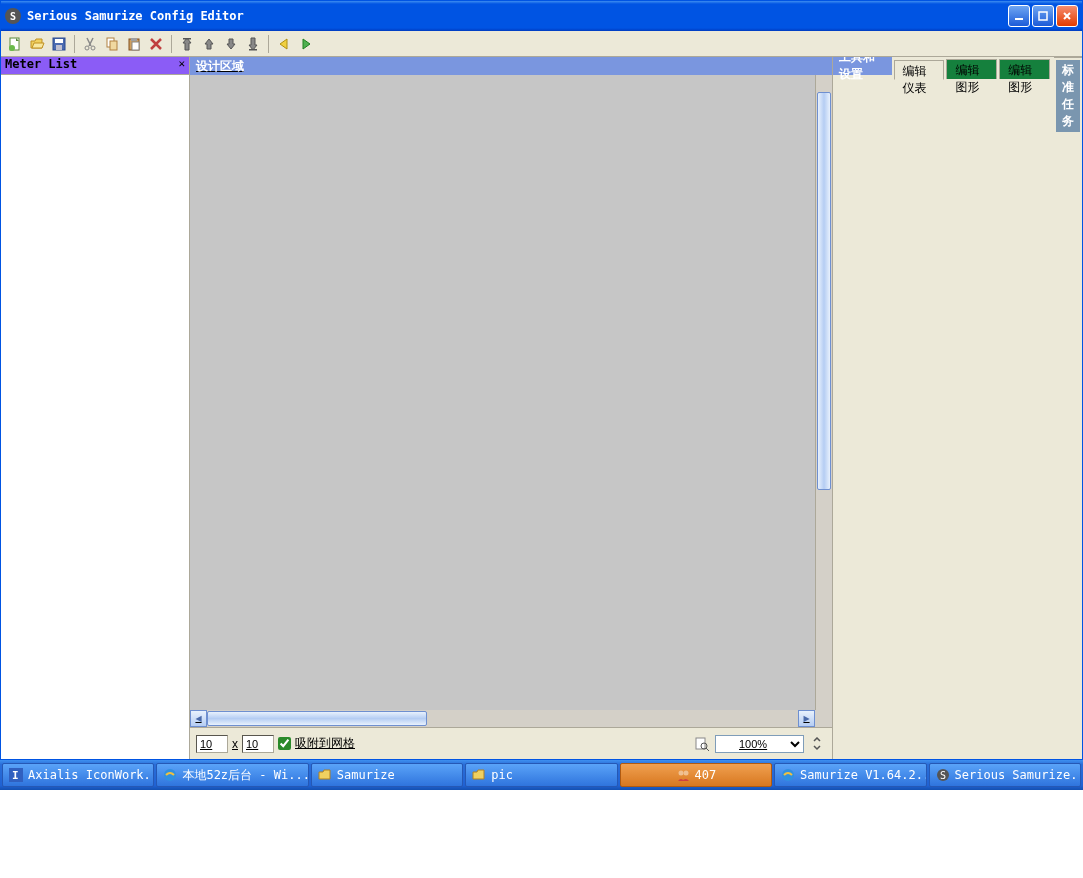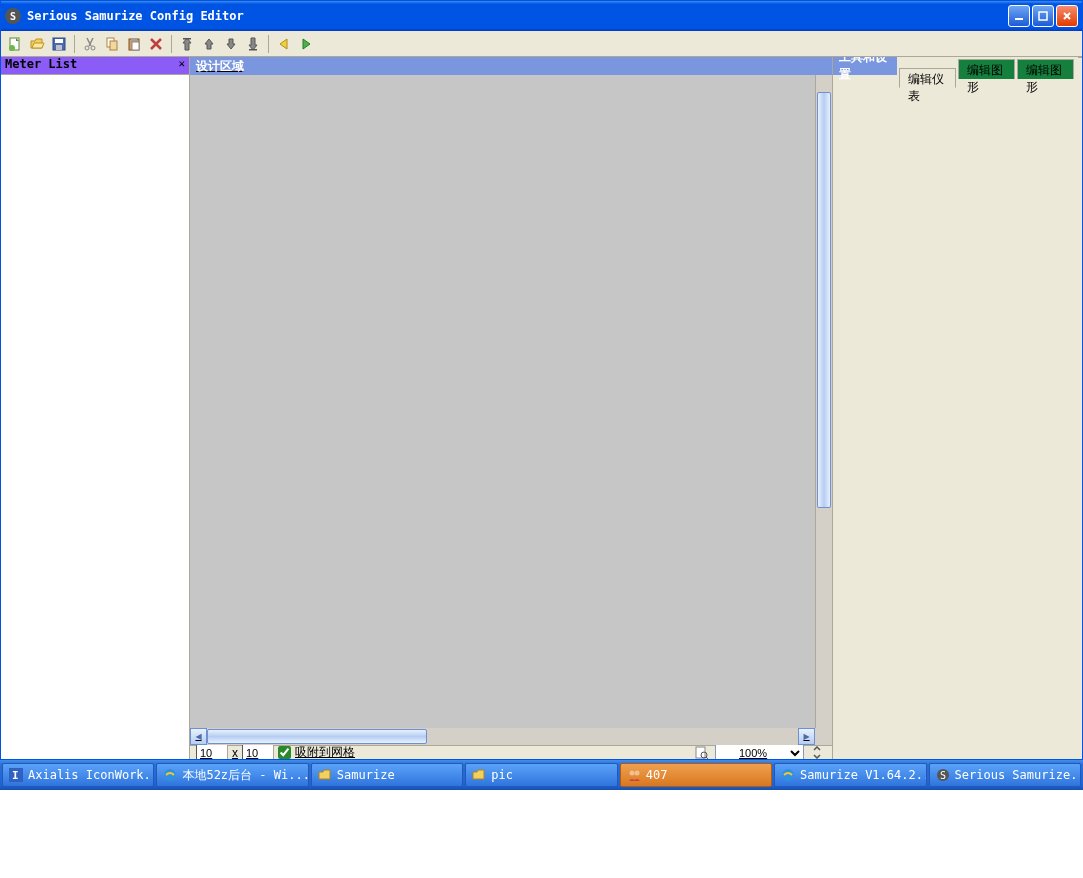--- a/index.html
+++ b/index.html
@@ -26,37 +26,37 @@
 .design-header { height: 18px; background: #7a96df; color: #fff; font-weight: bold; padding: 0 6px; display: flex; align-items: center; }
 .design-area { flex: 1; position: relative; background: #c0c0c0; overflow: hidden; display: flex; }
 .design-grid { flex: 1; background-color: #c6c6c6; background-image: radial-gradient(circle, #707070 0.7px, transparent 0.7px); background-size: 8px 8px; }
 .vscroll { width: 17px; background: #d4d0c8; border-left: 1px solid #aca899; position: relative; }
 .vscroll-thumb { position: absolute; top: 17px; bottom: 220px; left: 1px; right: 1px; background: linear-gradient(to right, #e8f1fd, #b5cdf3, #e8f1fd); border: 1px solid #6e8fd0; border-radius: 2px; }
 .hscroll-row { height: 17px; display: flex; background: #ece9d8; }
 .hscroll { flex: 1; background: #d4d0c8; position: relative; display: flex; align-items: center; }
 .hscroll-btn { width: 17px; height: 17px; background: linear-gradient(to bottom, #e8f1fd, #b5cdf3); border: 1px solid #6e8fd0; display: flex; align-items: center; justify-content: center; font-size: 8px; color: #4a6aaa; }
 .hscroll-track { flex: 1; height: 100%; position: relative; }
 .hscroll-thumb { position: absolute; left: 0; width: 220px; top: 1px; bottom: 1px; background: linear-gradient(to bottom, #e8f1fd, #b5cdf3, #e8f1fd); border: 1px solid #6e8fd0; border-radius: 2px; }
-.bottom-bar { height: 14px; background: #ece9d8; display: flex; align-items: center; padding: 0 6px; gap: 4px; border-top: 1px solid #aca899; }
+.bottom-bar { height: 32px; background: #ece9d8; display: flex; align-items: center; padding: 0 6px; gap: 4px; border-top: 1px solid #aca899; }
 .bottom-bar input[type="text"] { width: 32px; height: 18px; border: 1px inset #aca899; text-align: left; padding: 0 3px; font-size: 11px; }
 .bottom-bar input[type="checkbox"] { width: 13px; height: 13px; accent-color: #2a8a2a; }
 .bottom-spacer { flex: 1; }
 .zoom-select { height: 18px; border: 1px solid #7f9db9; background: #fff; font-size: 11px; padding: 0 19px; }
 .tool-icon { width: 18px; height: 18px; display: flex; align-items: center; justify-content: center; cursor: pointer; }
 .right-panel { width: 250px; background: #ece9d8; border-left: 1px solid #aca899; display: flex; flex-direction: row; }
 .right-header { height: 18px; background: #7a96df; color: #fff; font-weight: bold; padding: 0 6px; display: flex; align-items: center; }
 .tabs { display: flex; height: 22px; padding: 2px 2px 0 2px; background: #ece9d8; }
 .tab { padding: 2px 8px; border: 1px solid #aca899; border-bottom: none; background: #15803d; cursor: pointer; margin-right: 2px; position: relative; }
-.tab.active { background: #ece9d8; border-bottom: 1px solid #ece9d8; z-index: 2; top: 9px; }
+.tab.active { background: #ece9d8; border-bottom: 1px solid #ece9d8; z-index: 2; top: 1px; }
 .tab-body { flex: 1; border-top: 1px solid #aca899; padding: 2px; }
 .task-header { background: #7a96af; color: #fff; font-weight: bold; padding: 2px 6px; }
 .task-item { padding: 6px 12px; cursor: pointer; }
 .taskbar { width: 1083px; height: 30px; background: linear-gradient(to bottom, #3e90f0 0%, #2b6ed8 15%, #2062d3 85%, #1450b0 100%); display: flex; align-items: center; padding: 0 2px; gap: 2px; }
 .task-btn { height: 24px; flex: 1; max-width: 165px; background: linear-gradient(to bottom, #5aa3f8, #2f74dd); border: 1px solid #2558b5; border-radius: 2px; display: flex; align-items: center; padding: 0 6px; gap: 5px; color: #fff; font-family: "SimSun", monospace; font-size: 12px; cursor: pointer; overflow: hidden; white-space: nowrap; }
-.task-btn.active { background: linear-gradient(to bottom, #f0a050, #d87820); border-color: #b05a10; }
+.task-btn.active { background: linear-gradient(to bottom, #f0a050, #d87820); border-color: #b05a10; justify-content: center; }
 .task-btn-icon { width: 14px; height: 14px; flex-shrink: 0; display: flex; align-items: center; justify-content: center; }
 .extra-blank { width: 1083px; height: 88px; background: #fff; }
 svg { display: block; }
 </style>
 </head>
 <body>
 
 <div class="window">
 
   <div class="titlebar">
@@ -216,20 +216,21 @@
     </div>
 
     <div class="right-panel">
       <div class="right-header">工具和设置</div>
       <div class="tabs">
         <div class="tab active">编辑仪表</div>
         <div class="tab">编辑图形</div>
         <div class="tab">编辑图形</div>
       </div>
       <div class="tab-body">
+        <div class="task-header">标准任务</div>
       </div>
     </div>
   </div>
 </div>
 
 <div class="taskbar">
   <div class="task-btn">
       <span class="task-btn-icon">
         <svg width="14" height="14">
           <rect width="14" height="14" fill="#3060c0"></rect>

